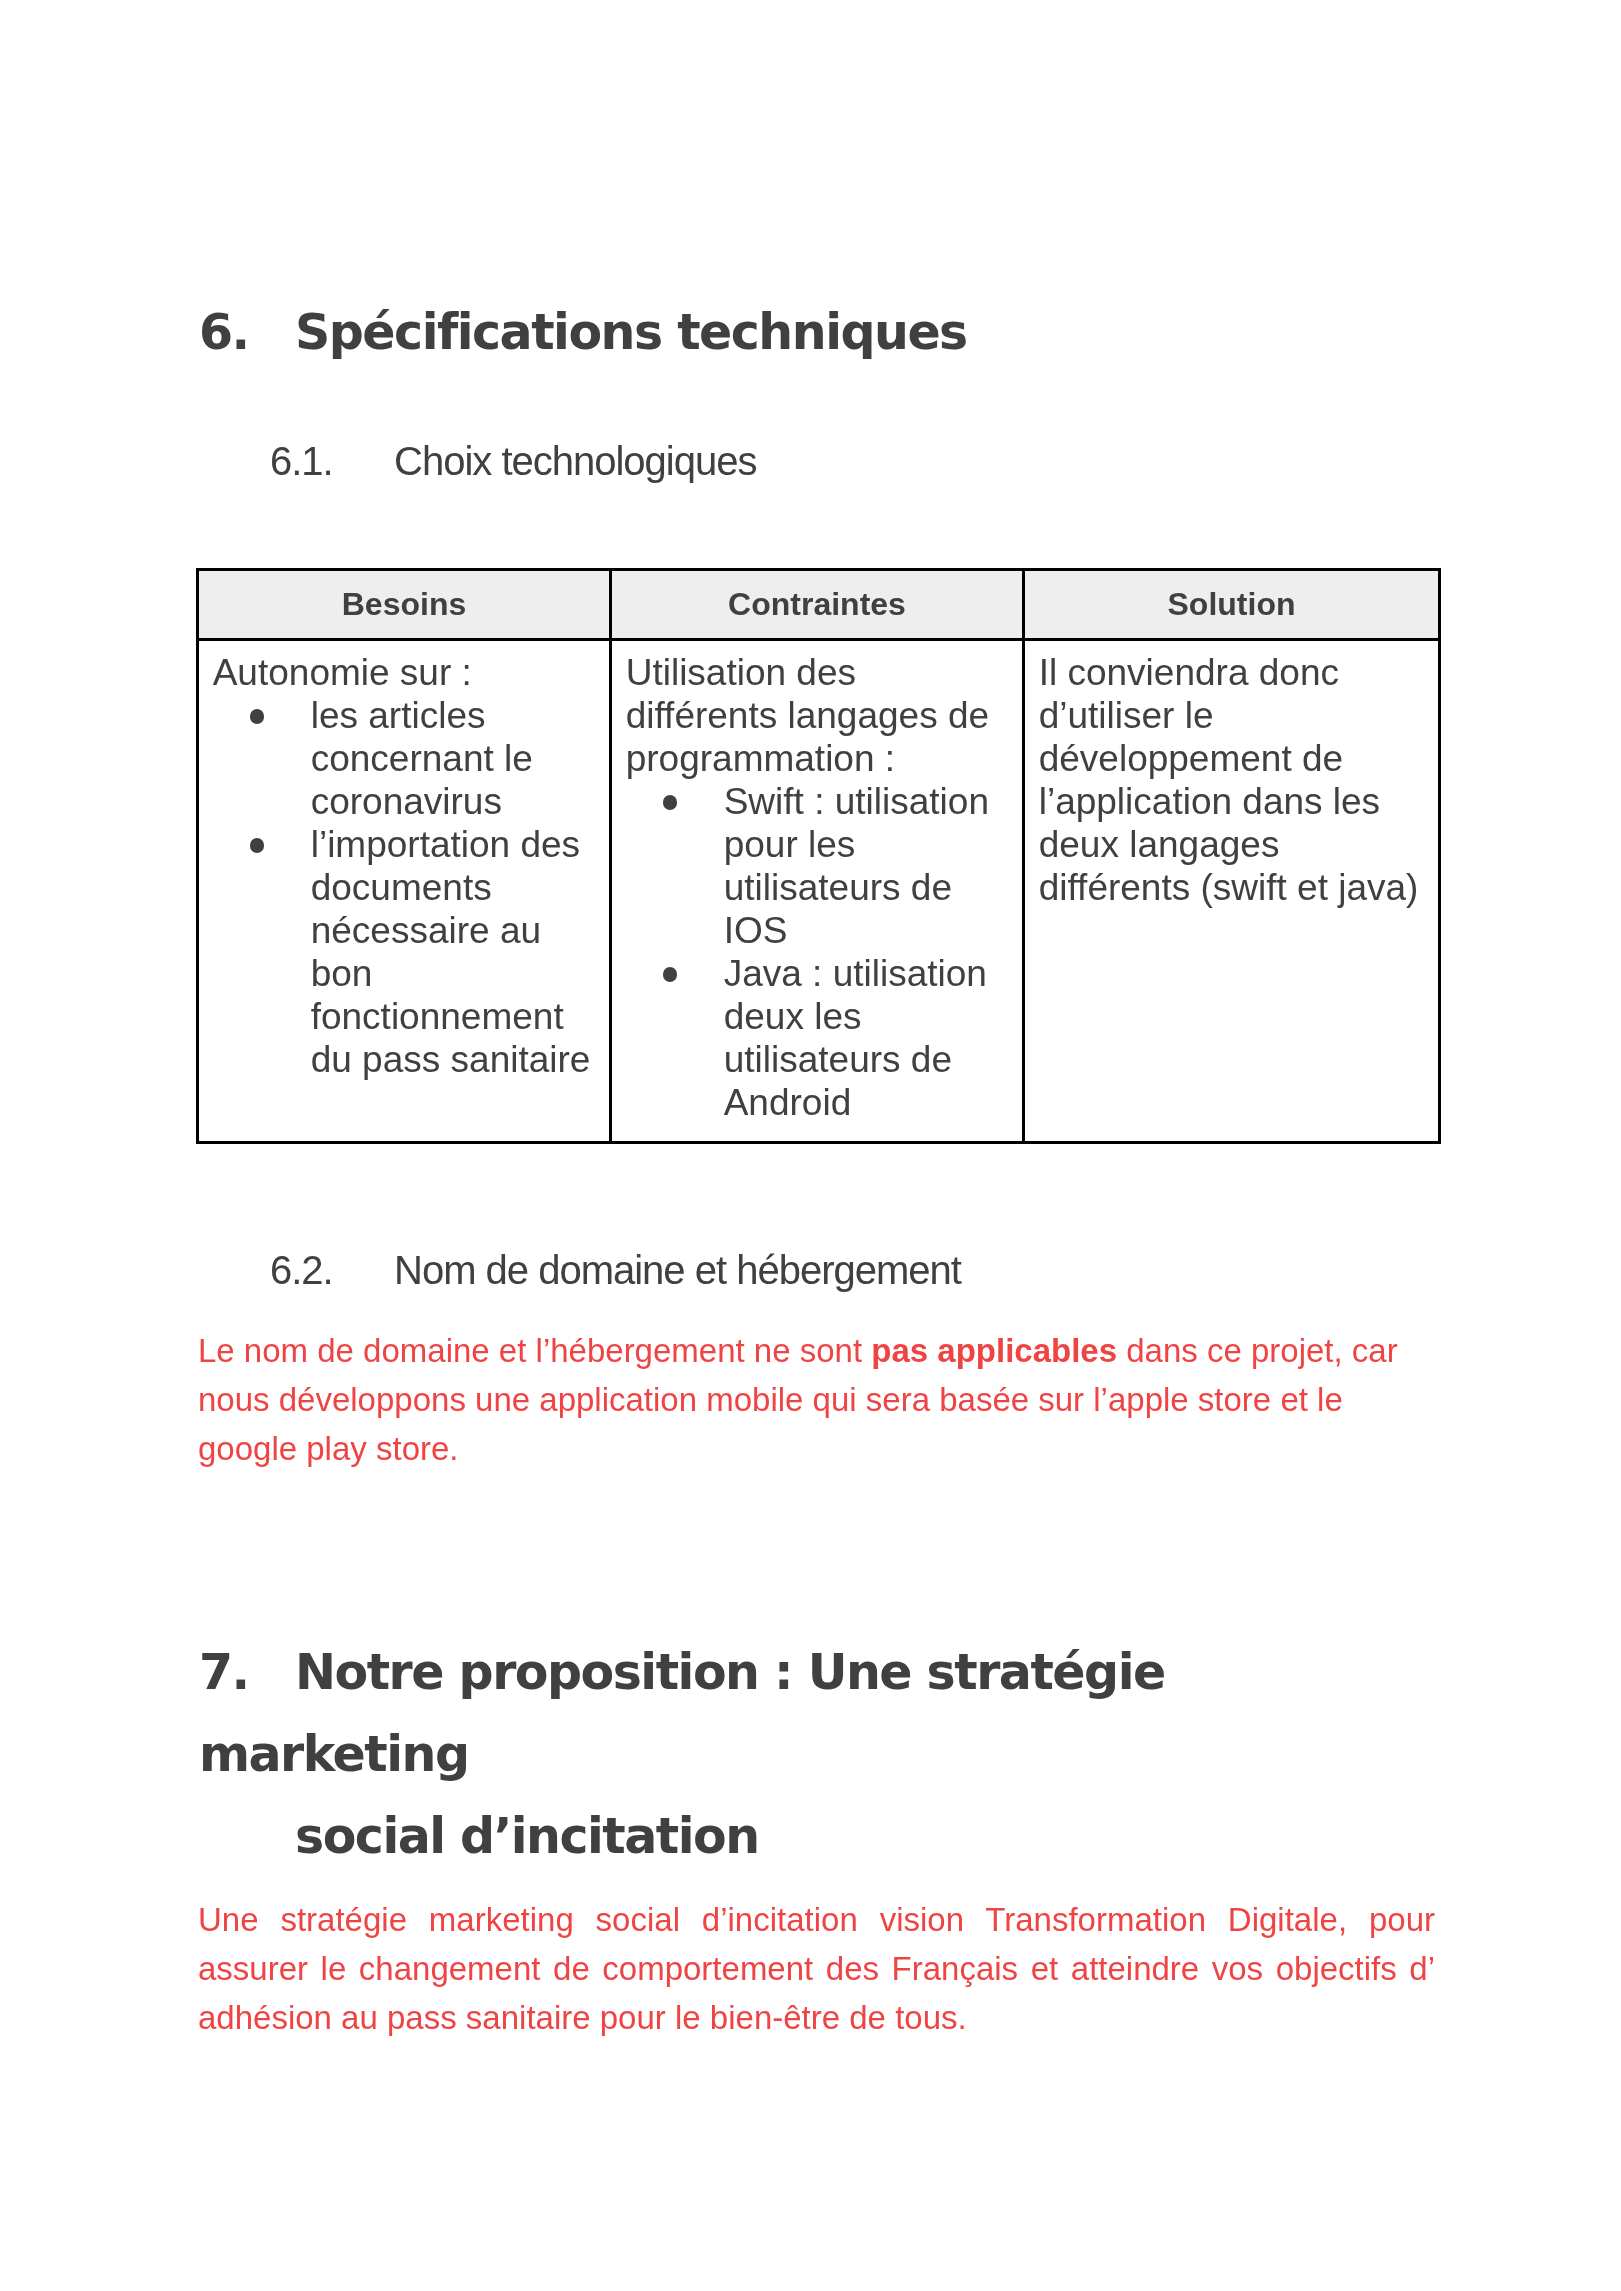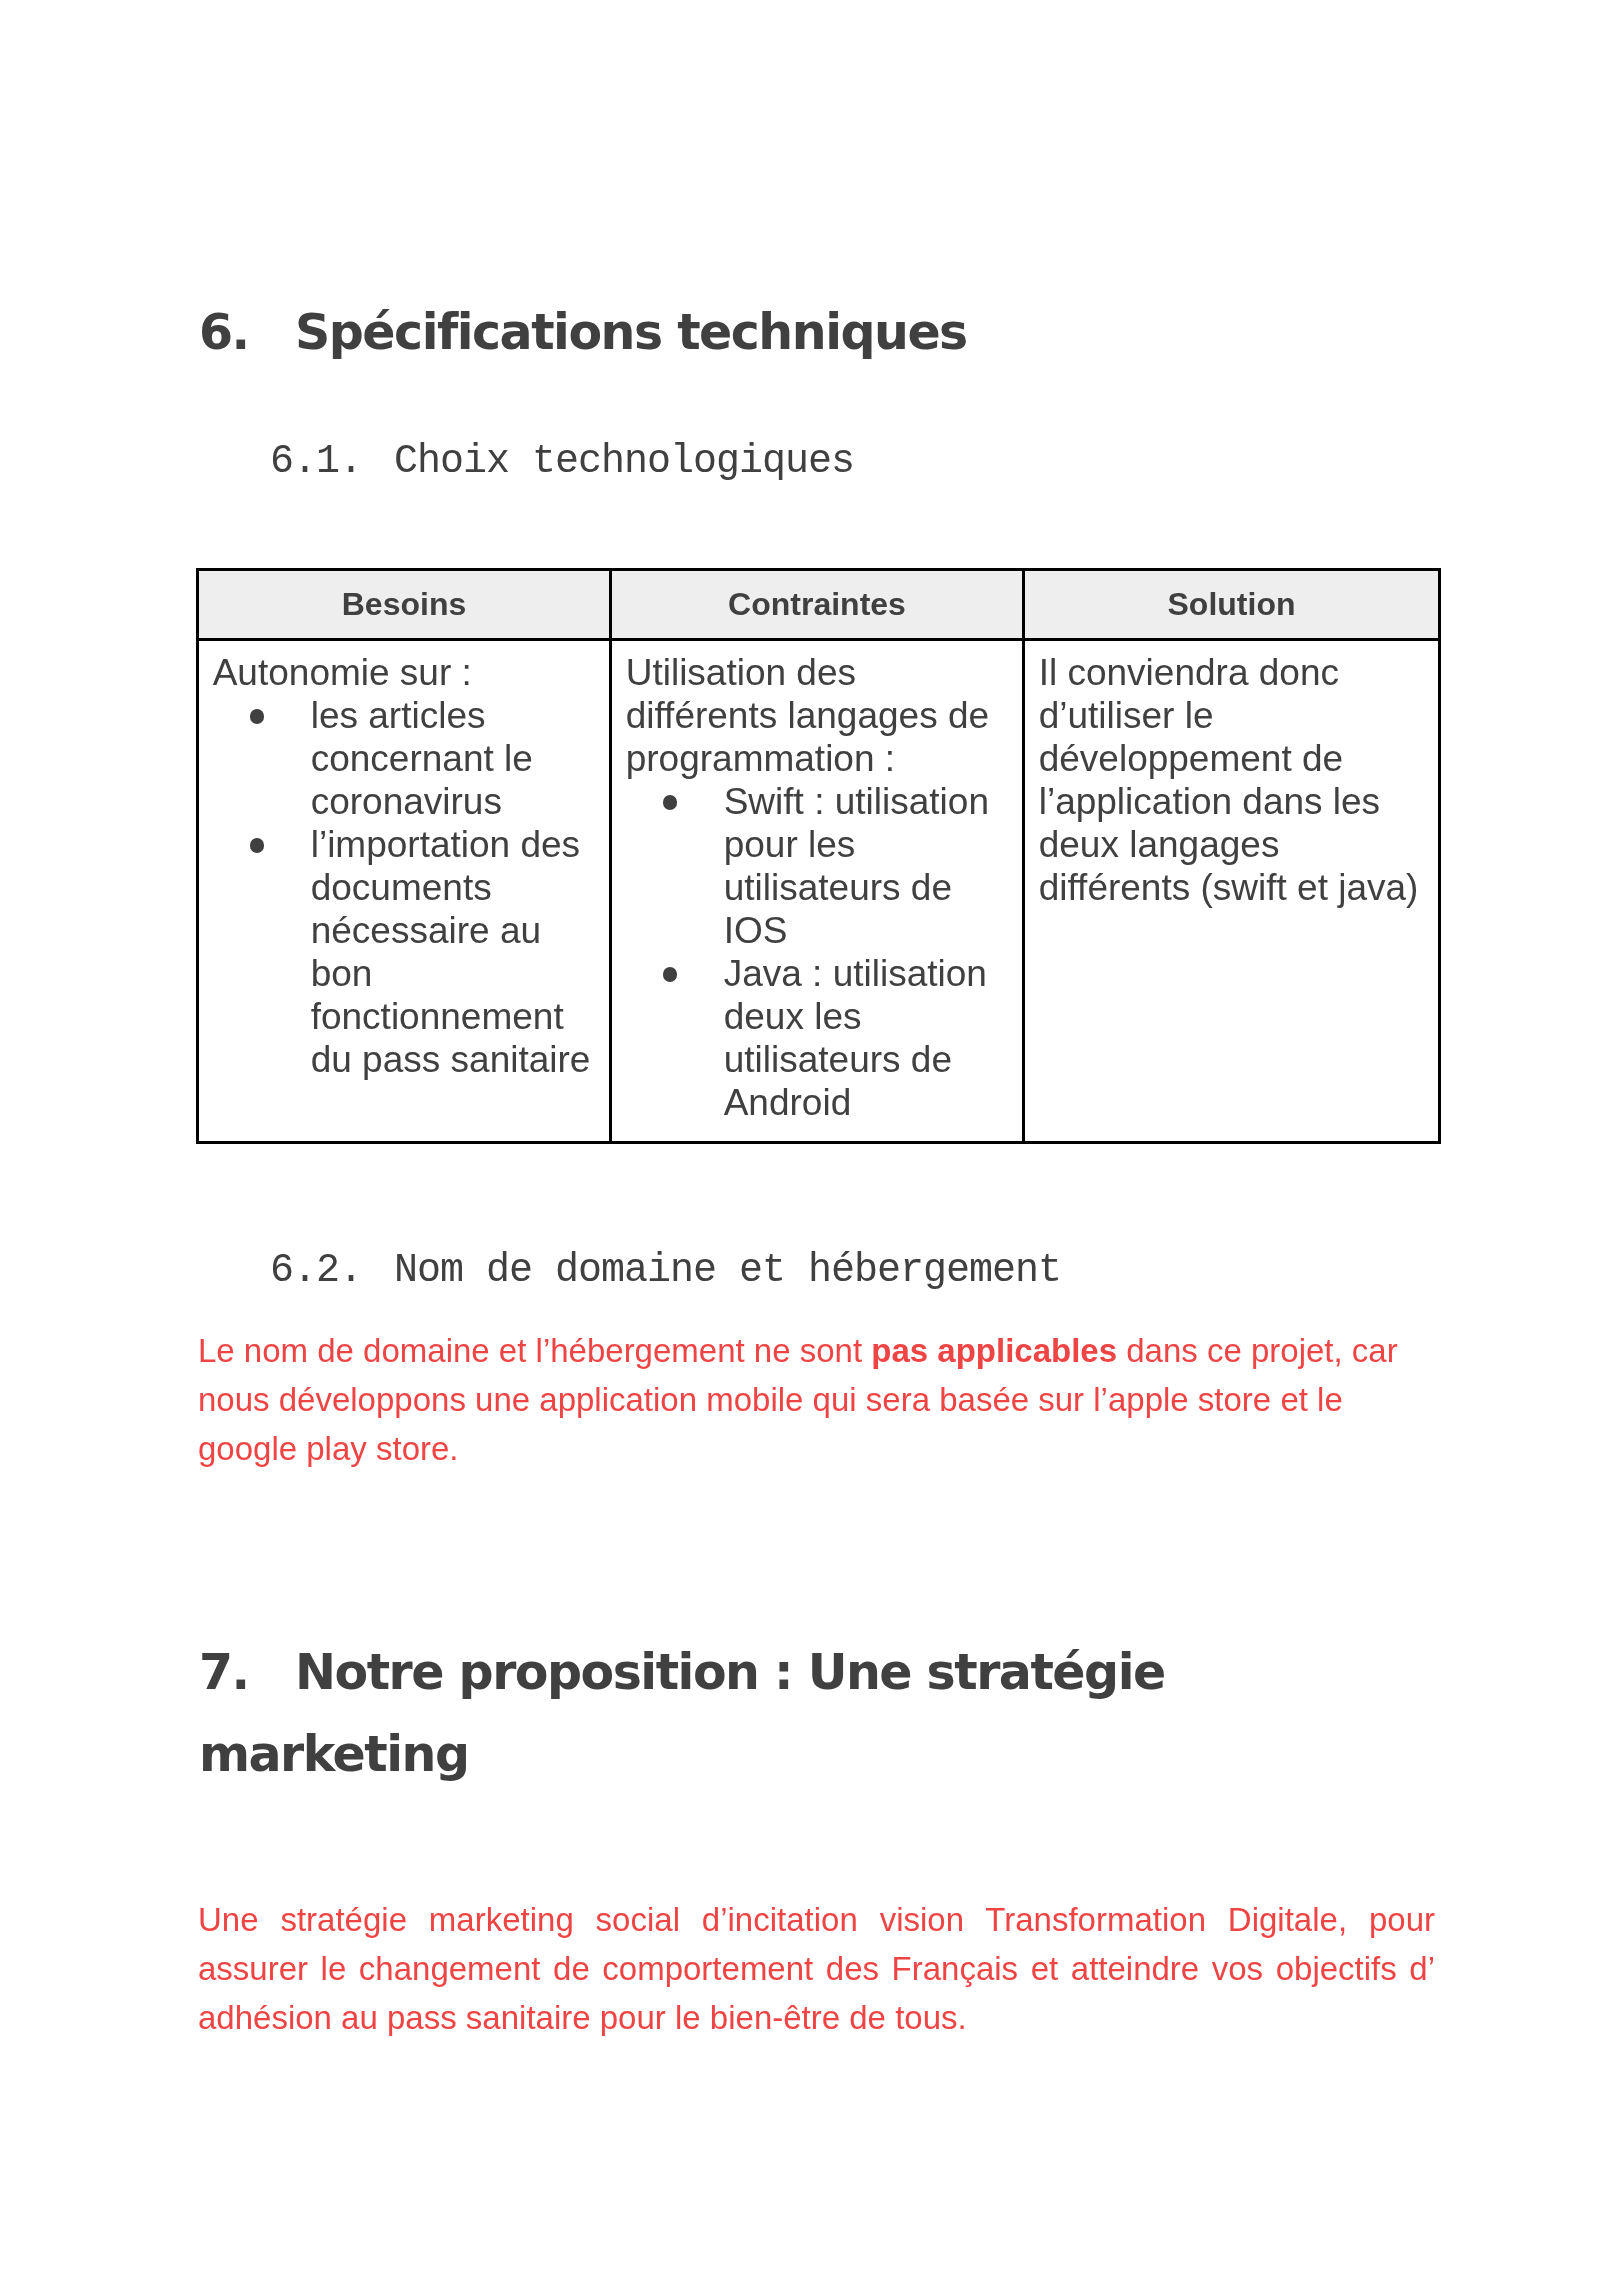--- a/index.html
+++ b/index.html
@@ -1,19 +1,19 @@
 <!DOCTYPE html>
 <html><head>
 <meta charset="utf-8">
 <style>
   html, body { margin: 0; padding: 0; background: #ffffff; }
   body { width: 1621px; height: 2292px; position: relative; overflow: hidden; color: #404040; font-family: "Liberation Sans", sans-serif; }
   .h1 { position: absolute; left: 199px; font-family: "DejaVu Sans", sans-serif; font-weight: bold; font-size: 49px; color: #404040; letter-spacing: -1.5px; margin: 0; }
   .h1 .num { display: inline-block; width: 96px; }
-  .h2 { position: absolute; left: 270px; font-family: Liberation Mono, monospace; font-weight: normal; font-size: 40px; color: #404040; letter-spacing: -1px; margin: 0; }
+  .h2 { position: absolute; left: 270px; font-family: Liberation Sans, sans-serif; font-weight: normal; font-size: 40px; color: #404040; letter-spacing: -1px; margin: 0; }
   .h2 .num { display: inline-block; width: 124px; }
   table.spec { position: absolute; left: 196px; top: 568px; width: 1241px; border-collapse: collapse; table-layout: fixed; }
   table.spec th, table.spec td { border: 3.9px solid #000; vertical-align: top; }
   table.spec th { background: #eeeeee; height: 67px; font-size: 32px; font-weight: bold; color: #404040; text-align: center; vertical-align: middle; padding: 0; }
   table.spec td { height: 490px; font-size: 37px; line-height: 43px; padding: 9.8px 11.8px 0 13.7px; color: #404040; }
   ul.cell-list { list-style: none; margin: 0; padding: 0 0 0 98px; }
   ul.cell-list li { position: relative; }
   ul.cell-list li .bullet { position: absolute; left: -61px; top: 15.7px; width: 14.7px; height: 14.7px; border-radius: 50%; background: #404040; }
   .para { position: absolute; left: 198px; width: 1237px; font-size: 33px; line-height: 49px; color: #ef4444; margin: 0; }
   .para.justify { text-align: justify; text-align-last: left; margin-top: 36px; }
@@ -67,17 +67,17 @@
 </table>
 
 <h2 class="h2" style="top:1248px;">
   <span class="num">6.2.</span><span>Nom de domaine et hébergement</span>
 </h2>
 
 <p class="para" style="top:1326px;"><span>Le nom de domaine et l’hébergement ne sont </span><b>pas applicables</b><span> dans ce projet, car nous développons une application  mobile qui sera basée sur l’apple store et le google play store.</span></p>
 
 <h1 class="h1" style="top:1632px; width:1240px; line-height:82px;">
   <span class="num">7.</span><span>Notre proposition : Une stratégie marketing</span><br>
-  <span class="num"></span>
+  <span class="num"></span><span>social d’incitation</span>
 </h1>
 
 <p class="para justify" style="top:1859px;">Une stratégie marketing social d’incitation vision Transformation Digitale, pour assurer le changement de comportement des Français et atteindre vos objectifs d’ adhésion au pass sanitaire pour le bien-être de tous.</p>
 
 
 </body></html>

